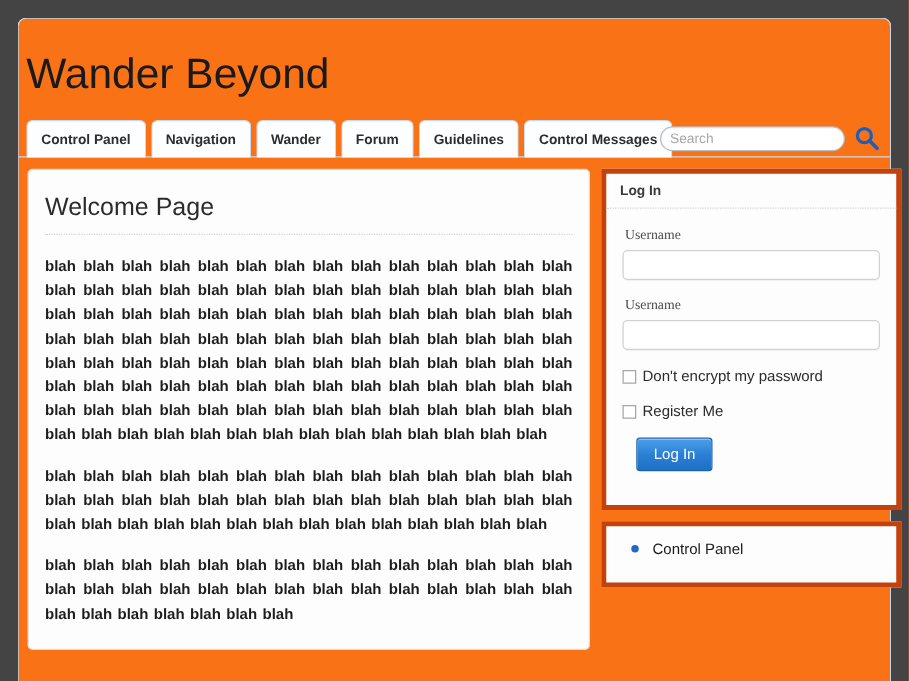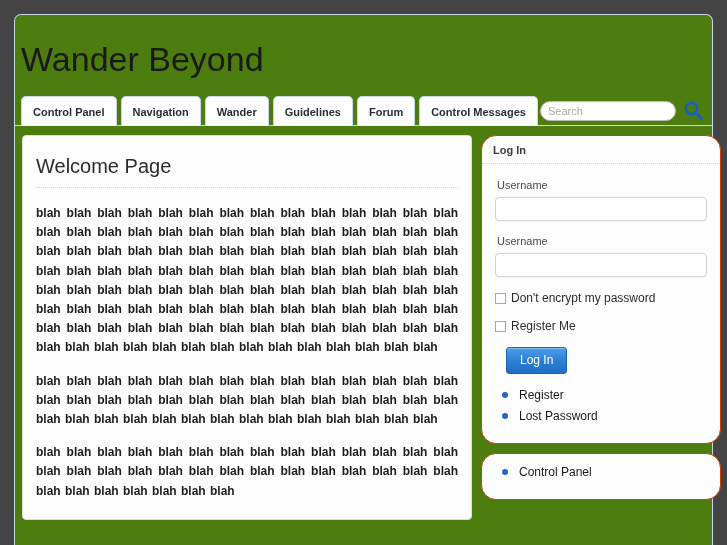--- a/index.html
+++ b/index.html
@@ -16,21 +16,21 @@
     color: #333333;
   }
 
   
   #page-shell {
     position: absolute;
     left: 14px;
     top: 14px;
     width: 699px;
     min-height: 531px;
-    background: #4d7c0f;
+    background: #f97316;
     border: 1px solid #c9d4e3;
     border-bottom: none;
     border-radius: 7px 7px 0 0;
     box-sizing: border-box;
   }
 
   
   #site-header {
     padding: 18px 0 0 0;
   }
@@ -84,21 +84,21 @@
 
   
   #search-area {
     position: absolute;
     right: 8px;
     bottom: 4px;
     display: flex;
     align-items: center;
   }
   #search-input {
-    width: 136px;
+    width: 148px;
     height: 20px;
     padding: 0 7px;
     border: 1px solid #b9b9b9;
     border-radius: 10px;
     background: #ffffff;
     font-family: "Liberation Sans", sans-serif;
     font-size: 11px;
     color: #555;
     box-sizing: border-box;
     outline: none;
@@ -153,42 +153,43 @@
     margin: 14px 0 0 0;
     text-align: justify;
     word-spacing: 1px;
     font-weight: bold;
   }
   .body-paragraph:first-of-type { margin-top: 16px; }
 
   
   .side-panel {
     background: #fdfdfe;
-    border: 1px solid #c2410c;
-    border-radius: 15px;
+    border: 4px solid #c2410c;
+    border-radius: 0;
     margin-bottom: 9px;
     box-sizing: border-box;
   }
   .side-panel-title {
     font-size: 11px;
     font-weight: bold;
     color: #3a3a3a;
     padding: 8px 11px 7px 11px;
     margin: 0;
     border-bottom: 1px dotted #d5d5d5;
   }
   .side-panel-body {
     padding: 11px 13px 13px 13px;
   }
 
   .field-label {
     display: block;
     font-size: 11px;
     color: #4a4a4a;
     margin: 4px 0 6px 2px;
+    font-family: Liberation Serif, serif;
   }
   .text-field {
     display: block;
     width: 100%;
     height: 24px;
     border: 1px solid #d2d2d2;
     border-radius: 4px;
     background: #ffffff;
     box-sizing: border-box;
     padding: 0 6px;
@@ -269,24 +270,24 @@
         <li>
             <a class="nav-tab" href="#">Control Panel</a>
           </li>
         <li>
             <a class="nav-tab" href="#">Navigation</a>
           </li>
         <li>
             <a class="nav-tab" href="#">Wander</a>
           </li>
         <li>
+            <a class="nav-tab" href="#">Forum</a>
+          </li>
+        <li>
             <a class="nav-tab" href="#">Guidelines</a>
-          </li>
-        <li>
-            <a class="nav-tab" href="#">Forum</a>
           </li>
         <li>
             <a class="nav-tab" href="#">Control Messages</a>
           </li>
       </ul>
 
       <div id="search-area">
         <input id="search-input" type="text" placeholder="Search" style="">
         <button id="search-button">
           <span>
@@ -326,30 +327,20 @@
             <span class="check-label">Don't encrypt my password</span>
           </div>
 
           <div class="check-row">
             <span class="check-box"></span>
             <span class="check-label">Register Me</span>
           </div>
 
           <button id="login-submit">Log In</button>
 
-          <ul class="link-list">
-            <li>
-              <span class="bullet-dot"></span>
-              <a class="list-link" href="#">Register</a>
-            </li>
-            <li>
-              <span class="bullet-dot"></span>
-              <a class="list-link" href="#">Lost Password</a>
-            </li>
-          </ul>
 
         </div>
       </div>
 
       <div class="side-panel">
         <div class="side-panel-body">
           <ul class="link-list">
             <li>
               <span class="bullet-dot"></span>
               <a class="list-link" href="#">Control Panel</a>

